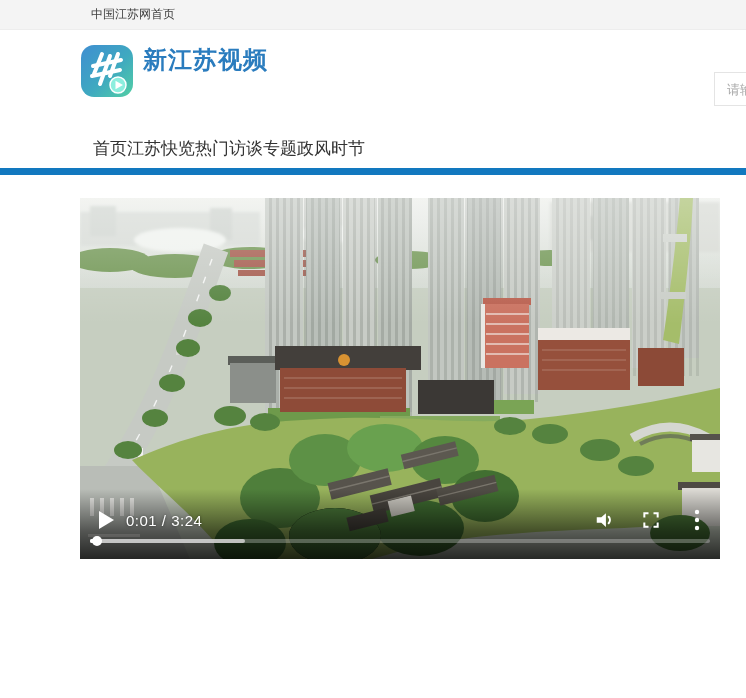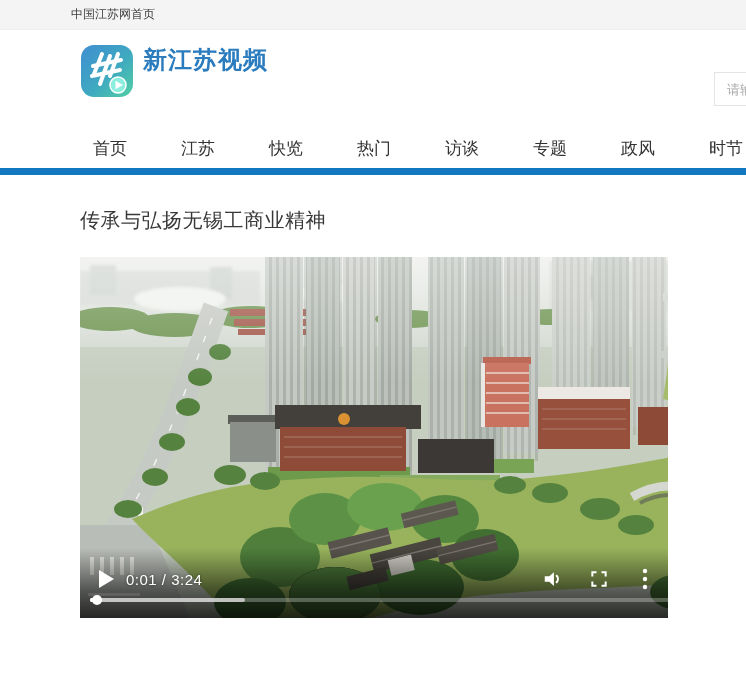--- a/index.html
+++ b/index.html
@@ -1,40 +1,40 @@
 <!DOCTYPE html>
 <html><head>
 <meta charset="utf-8">
 <style>
   * { margin:0; padding:0; box-sizing:border-box; }
   html,body { width:746px; height:698px; }
   body { font-family:"Liberation Sans","DejaVu Sans",sans-serif; background:#fff; }
   .page { position:relative; width:746px; height:698px; overflow:hidden; background:#fff; }
 
   
-  .topbar { height:30px; background:#f4f4f4; display:flex; align-items:center; padding-left:71px; border-bottom:1px solid #ededed; }
+  .topbar { height:30px; background:#f4f4f4; display:flex; align-items:center; padding-left:91px; border-bottom:1px solid #ededed; }
   .topbar a { font-size:12px; color:#404040; text-decoration:none; cursor:pointer; }
 
   
   .header { position:relative; height:138px; background:#fff; }
   .brand { position:absolute; left:80px; top:14px; display:flex; align-items:flex-start; cursor:pointer; }
   .logo { width:54px; height:54px; margin-right:9px; }
   .brand-text { font-size:24px; font-weight:600; letter-spacing:1px; }
   .search { position:absolute; left:714px; top:42px; width:130px; height:34px; border:1px solid #e4e4e4; background:#fff; padding:0 12px; font-size:13px; color:#333; outline:none; }
   .search::placeholder { color:#a9a9a9; }
 
-  .nav { position:absolute; left:80px; bottom:8px; display:flex; gap:54px; padding-left:13px; }
+  .nav { position:absolute; left:80px; bottom:8px; display:flex; padding-left:13px; }
   .nav a { font-size:17px; color:#333; text-decoration:none; cursor:pointer; white-space:nowrap; }
 
   .accent-bar { height:7px; width:746px; }
 
   
   .main { padding-left:80px; }
   .video-title { margin-top:32px; font-size:20px; font-weight:400; color:#383838; letter-spacing:0.5px; }
-  .player { position:relative; margin-top:23px; width:588px; height:361px; background:#222; overflow:hidden; cursor:pointer; }
+  .player { position:relative; margin-top:23px; width:640px; height:361px; background:#222; overflow:hidden; cursor:pointer; }
   .player svg.scene { position:absolute; left:0; top:0; width:640px; height:361px; display:block; }
 
   
   .ctrl-shade { position:absolute; left:0; bottom:0; width:100%; height:70px;
     background:linear-gradient(to bottom, rgba(0,0,0,0) 0%, rgba(0,0,0,0.55) 60%, rgba(0,0,0,0.8) 100%); }
   .ctrl-row { position:absolute; left:0; bottom:26px; width:100%; height:26px; display:flex; align-items:center; }
   .play-btn { margin-left:18px; width:16px; height:18px; cursor:pointer; flex:none; }
   .time { margin-left:12px; color:#fff; font-size:15px; letter-spacing:0.5px; text-shadow:0 0 3px rgba(0,0,0,.5); }
   .ctrl-spacer { flex:1; }
   .cbtn { width:22px; height:22px; cursor:pointer; flex:none; display:flex; align-items:center; justify-content:center; }
@@ -92,21 +92,20 @@
       <a>访谈</a>
       <a>专题</a>
       <a>政风</a>
       <a>时节</a>
     </nav>
   </div>
 
   <div class="accent-bar" style="background-color: rgb(18, 120, 191);"></div>
 
   <div class="main">
-    <h1 class="video-title">传承与弘扬无锡工商业精神</h1>
 
     <div class="player">
 
       <svg class="scene" viewBox="0 0 640 361" preserveAspectRatio="none">
         <defs>
           <linearGradient id="sky" x1="0" y1="0" x2="0" y2="1">
             <stop offset="0" stop-color="#eceeea"></stop>
               <stop offset="1" stop-color="#d3d9d1"></stop>
           </linearGradient>
           <linearGradient id="haze" x1="0" y1="0" x2="0" y2="1">

